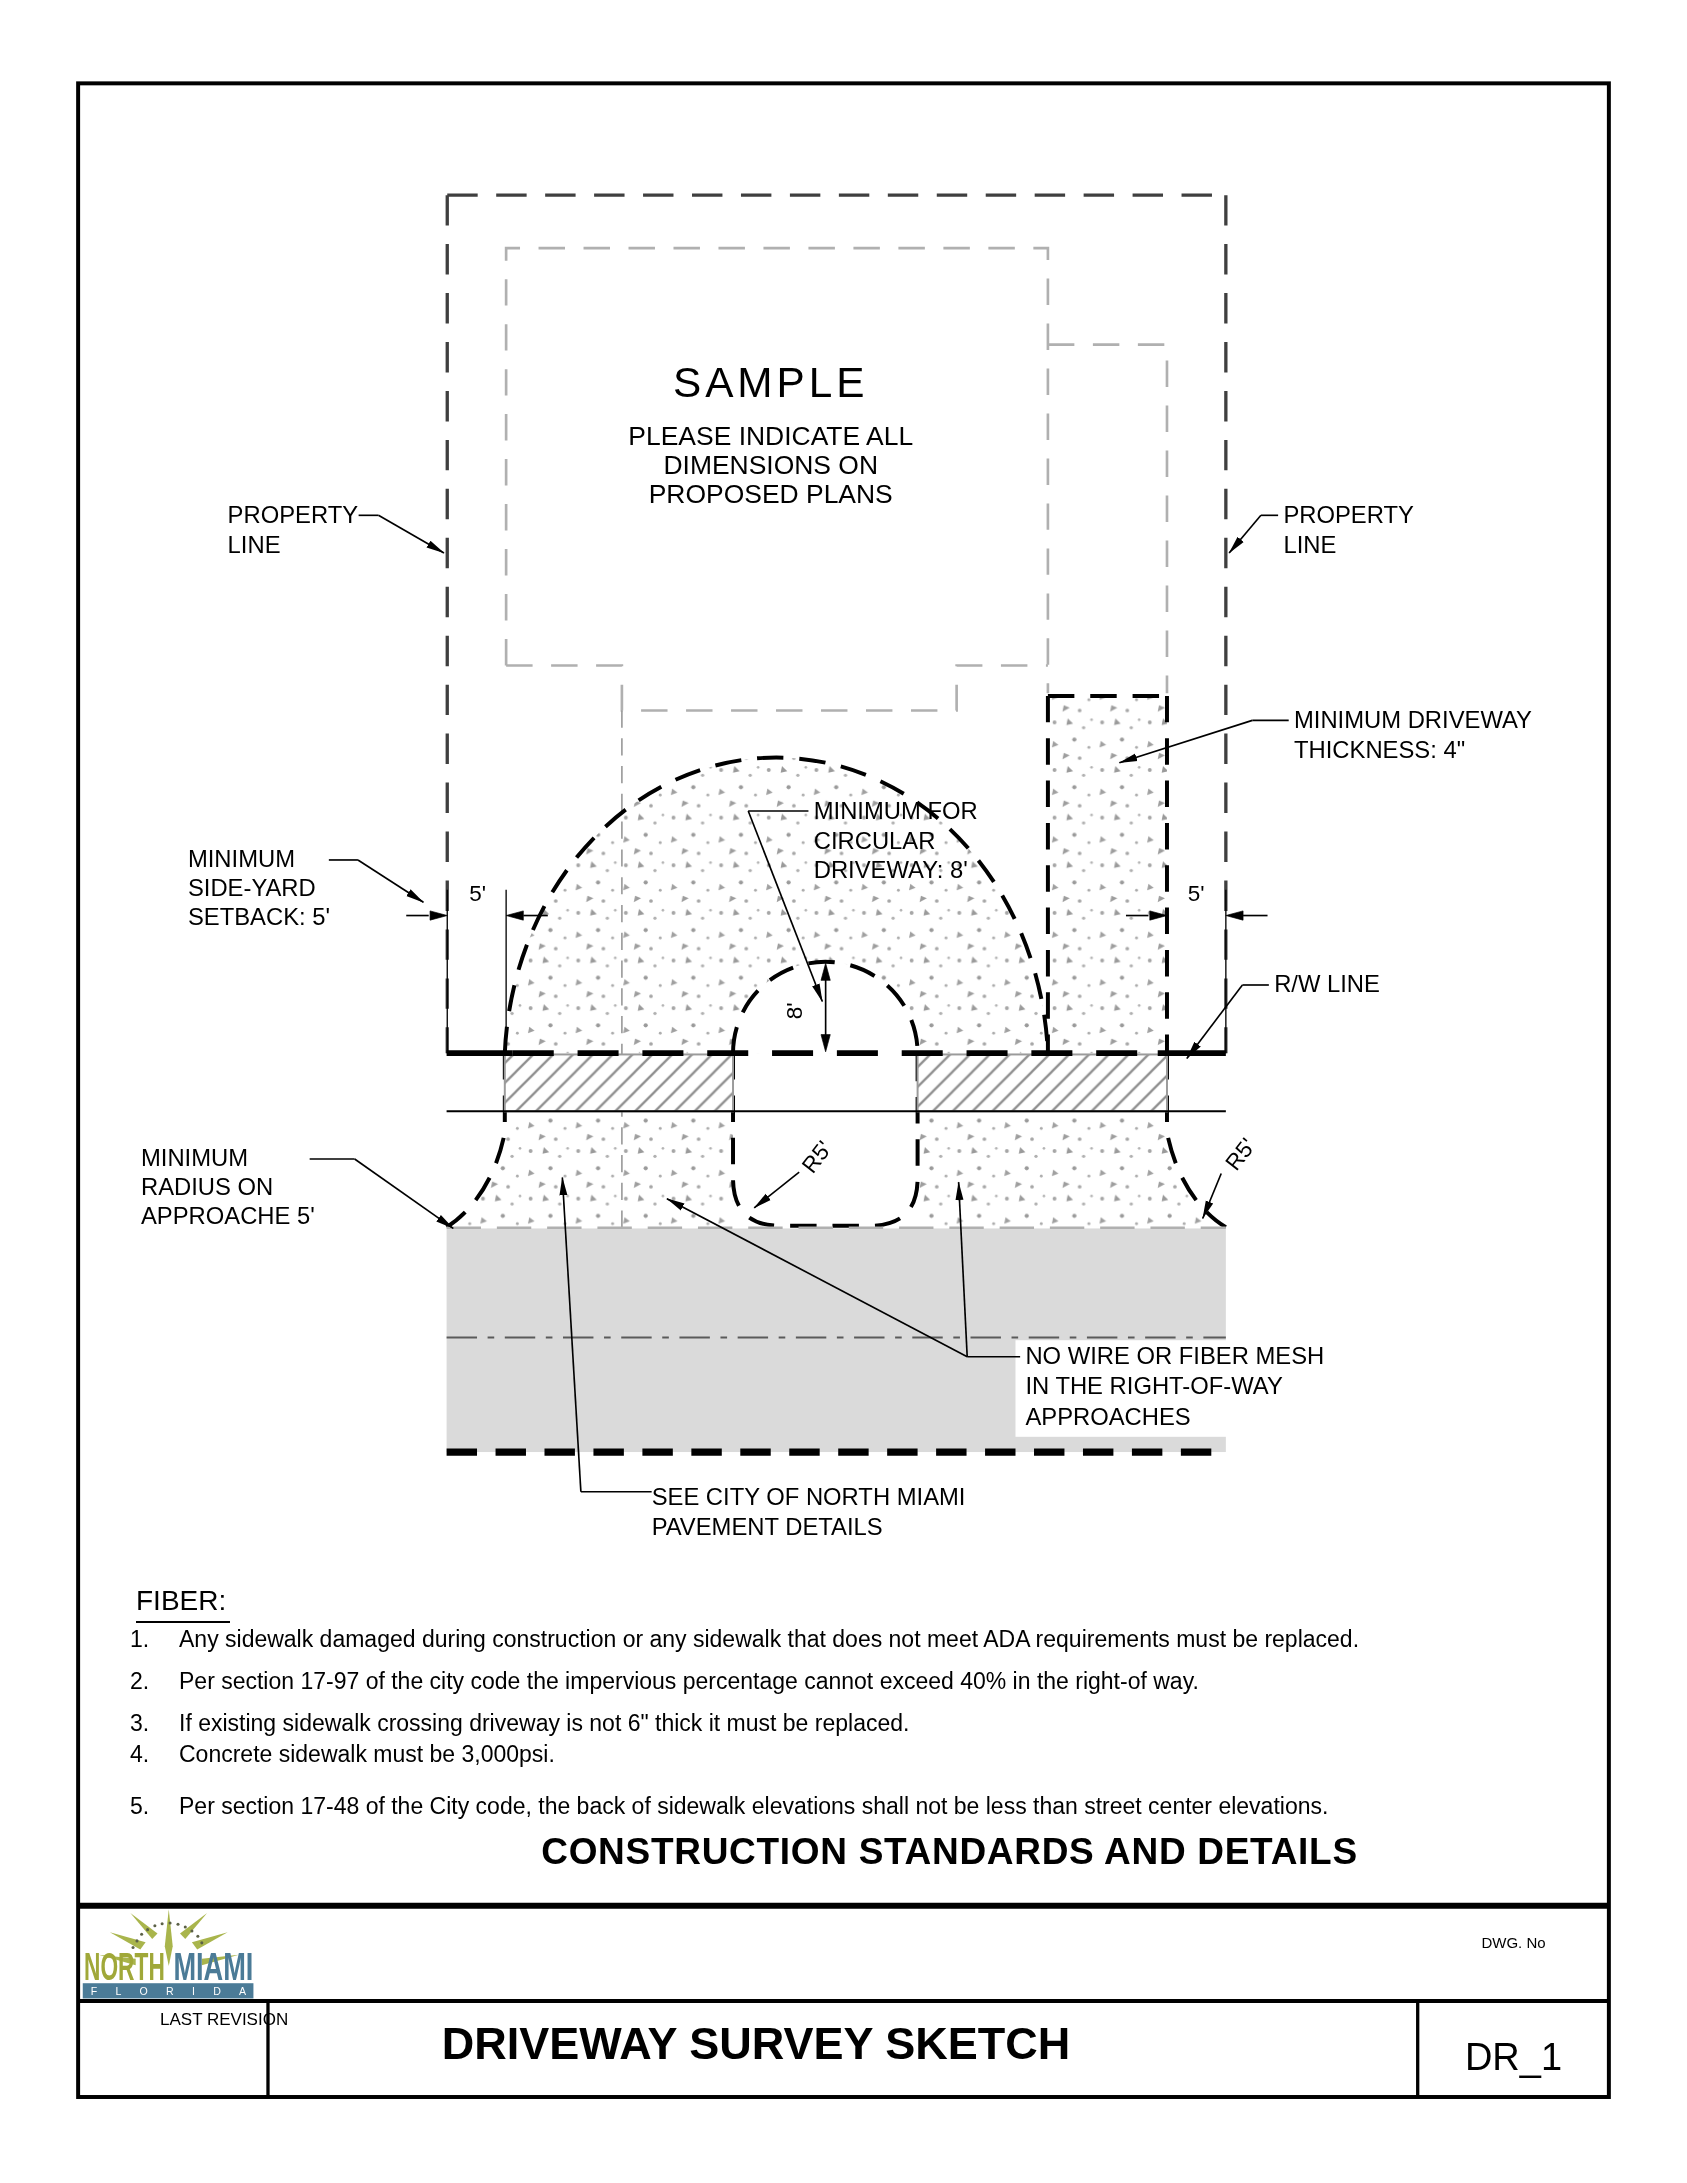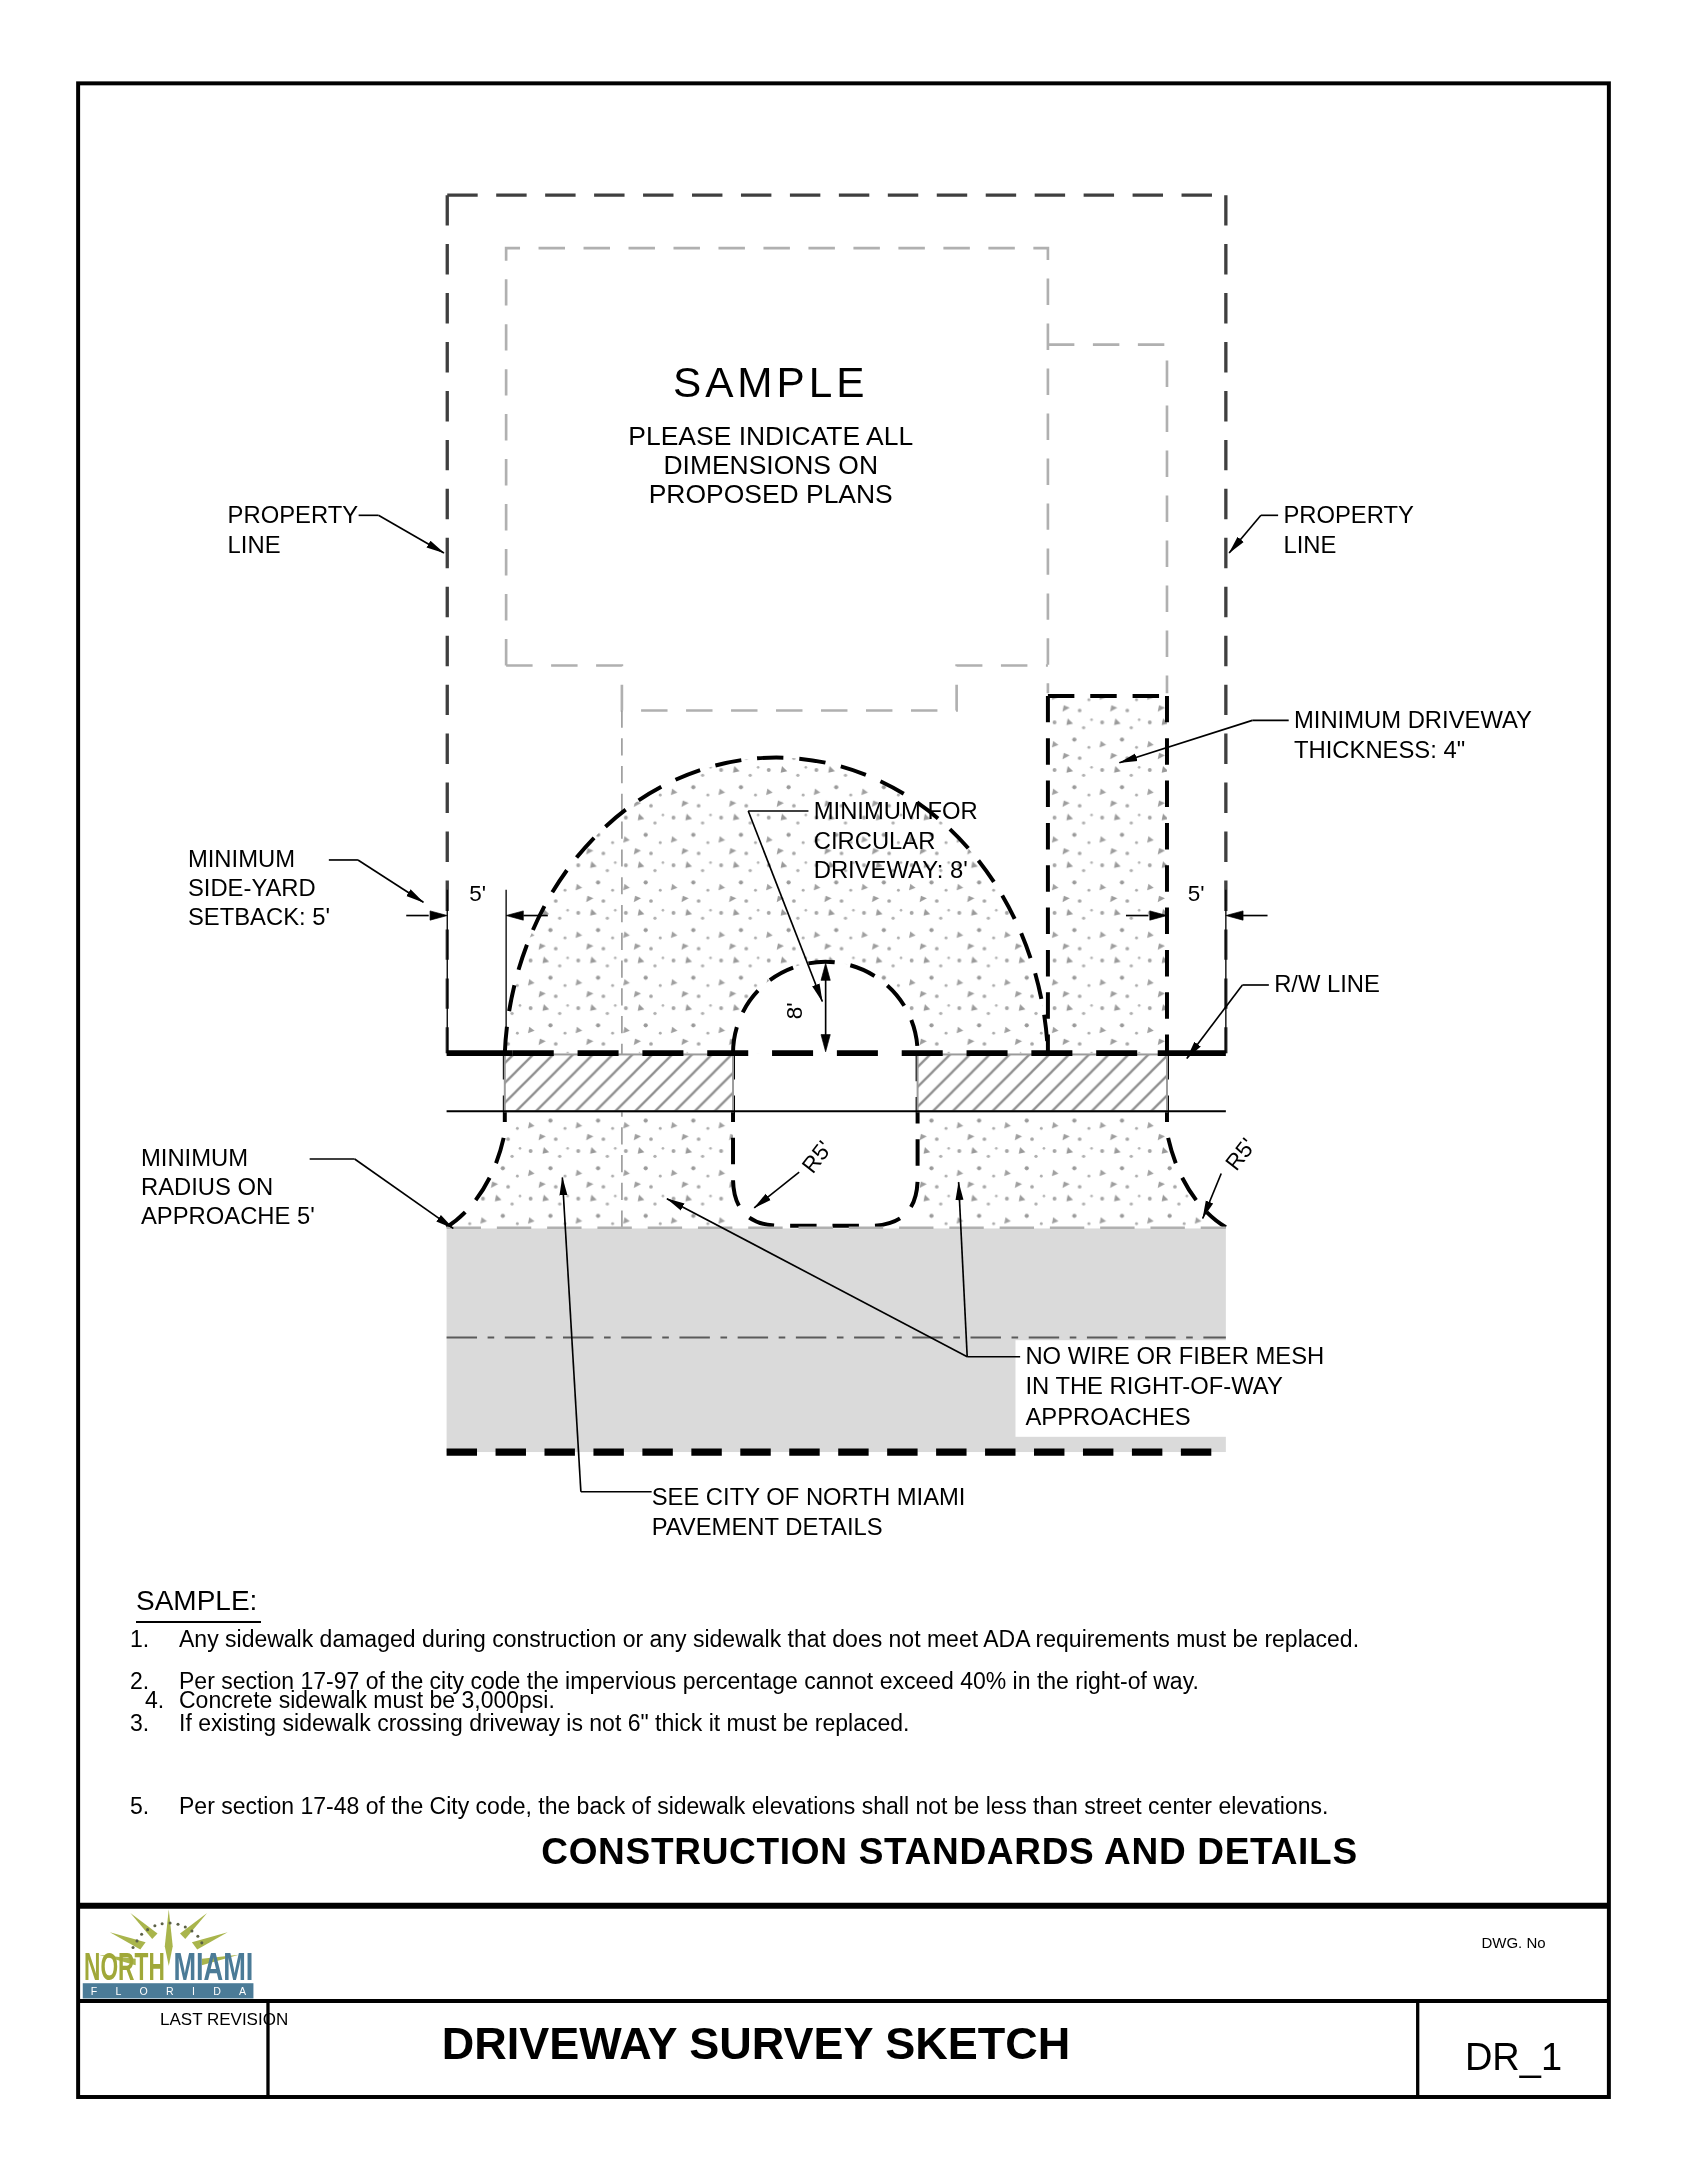--- a/index.html
+++ b/index.html
@@ -226,32 +226,32 @@
       <circle cx="299" cy="2927" r="2.3"></circle>
         <circle cx="305" cy="2937" r="2.3"></circle>
     </g>
     <text x="127" y="2993" font-size="58" font-weight="bold" fill="#a0a839" textLength="122" lengthAdjust="spacingAndGlyphs">NORTH</text>
     <text x="262" y="2993" font-size="58" font-weight="bold" fill="#4b7b97" textLength="121" lengthAdjust="spacingAndGlyphs">MIAMI</text>
     <rect x="125" y="2998" width="258" height="23" fill="#4b7b97"></rect>
     <text x="137" y="3016" font-size="16" fill="#ffffff" textLength="235" lengthAdjust="spacing">FLORIDA</text>
   </g>
 </svg>
 
-<div class="abs" style="left:136px;top:1585px;font-size:28px;border-bottom:2px solid #000;padding:0 4px 4px 0;">SAMPLE:</div>
+<div class="abs" style="left:136px;top:1585px;font-size:28px;border-bottom:2px solid #000;padding:0 4px 4px 0;">FIBER:</div>
 
 <div class="noteRow" style="top:1626px;">
   <span class="num">1.</span><span>Any sidewalk damaged during construction or any sidewalk that does not meet ADA requirements must be replaced.</span>
 </div>
 <div class="noteRow" style="top:1668px;">
   <span class="num">2.</span><span>Per section 17-97 of the city code the impervious percentage cannot exceed 40% in the right-of way.</span>
 </div>
 <div class="noteRow" style="top:1710px;">
   <span class="num">3.</span><span>If existing sidewalk crossing driveway is not 6" thick  it must be replaced.</span>
 </div>
-<div class="noteRow" style="top:1687px;text-align:center;">
+<div class="noteRow" style="top:1741px;">
   <span class="num">4.</span><span>Concrete sidewalk must be 3,000psi.</span>
 </div>
 <div class="noteRow" style="top:1793px;">
   <span class="num">5.</span><span>Per section 17-48 of the City code, the back of sidewalk elevations shall not be less than street center elevations.</span>
 </div>
 
 <div class="tbtitle" style="left:291px;width:1317px;top:1831px;font-size:37px;letter-spacing:0.7px;">CONSTRUCTION STANDARDS AND DETAILS</div>
 
 <div class="abs" style="left:112px;top:2010px;font-size:17px;margin-left:48px;">LAST REVISION</div>
 

